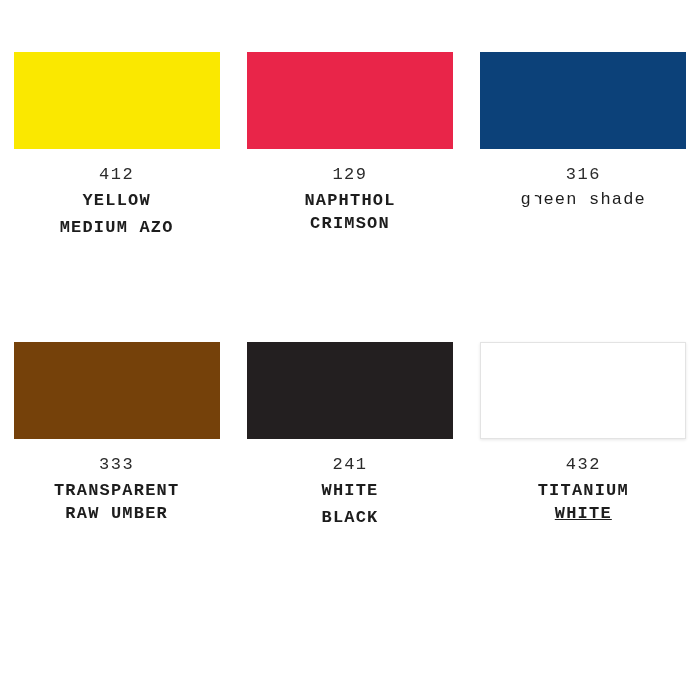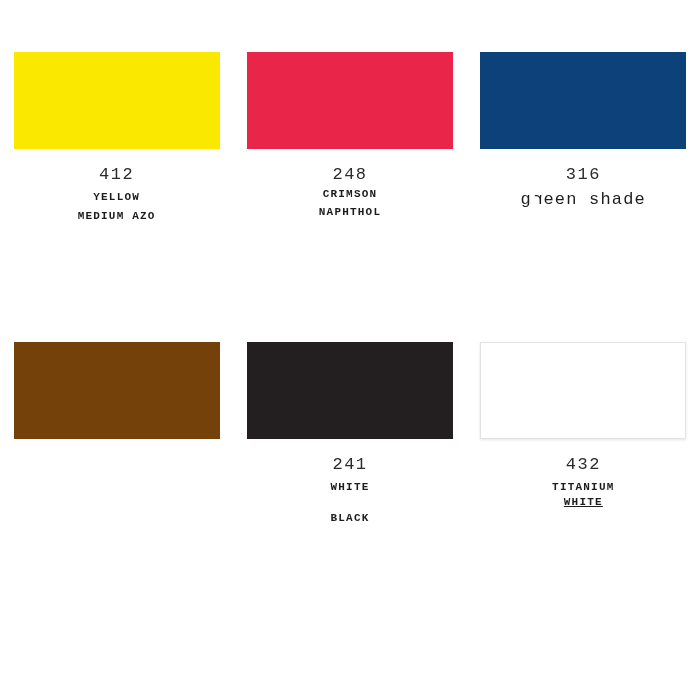--- a/index.html
+++ b/index.html
@@ -63,21 +63,21 @@
   }
 
   .swatch-code {
     font-size: 17px;
     font-weight: 400;
     letter-spacing: 1.5px;
     color: #2b2b2b;
   }
 
   .swatch-name {
-    font-size: 11px;
+    font-size: 17px;
     font-weight: 700;
     letter-spacing: 1.2px;
     margin-top: 3px;
     color: #1d1d1d;
     white-space: pre-line;
   }
 
   .swatch-qualifier {
     font-size: 17px;
     font-weight: 400;
@@ -100,41 +100,46 @@
         <div class="swatch-chip" style="background: rgb(250, 232, 0);"></div>
         <div class="swatch-caption">
           <div class="swatch-code">412</div>
           <div class="swatch-name">YELLOW</div>
           <div class="swatch-name" style="margin-top: 4px;">MEDIUM AZO</div>
         </div>
       </div>
       <div class="swatch-cell">
         <div class="swatch-chip" style="background: rgb(233, 37, 73);"></div>
         <div class="swatch-caption">
-          <div class="swatch-code">248</div>
+          <div class="swatch-code">129</div>
+          <div class="swatch-name">NAPHTHOL</div>
           <div class="swatch-name" style="margin-top: 0px;">CRIMSON</div>
-          <div class="swatch-name">NAPHTHOL</div>
         </div>
       </div>
       <div class="swatch-cell">
         <div class="swatch-chip" style="background: rgb(12, 65, 121);"></div>
         <div class="swatch-caption">
           <div class="swatch-code">316</div>
           <div class="swatch-qualifier"><span>g</span><span class="mirrored-r">r</span><span>een shade</span></div>
         </div>
       </div>
       <div class="swatch-cell">
         <div class="swatch-chip" style="background: rgb(117, 65, 10);"></div>
+        <div class="swatch-caption">
+          <div class="swatch-code">333</div>
+          <div class="swatch-name">TRANSPARENT</div>
+          <div class="swatch-name" style="margin-top: 0px;">RAW UMBER</div>
+        </div>
       </div>
       <div class="swatch-cell">
         <div class="swatch-chip" style="background: rgb(35, 31, 32);"></div>
         <div class="swatch-caption">
           <div class="swatch-code">241</div>
           <div class="swatch-name">WHITE</div>
-          <div class="swatch-name" style="margin-top: 16px;">BLACK</div>
+          <div class="swatch-name" style="margin-top: 4px;">BLACK</div>
         </div>
       </div>
       <div class="swatch-cell">
         <div class="swatch-chip has-outline" style="background: rgb(255, 255, 255);"></div>
         <div class="swatch-caption">
           <div class="swatch-code">432</div>
           <div class="swatch-name">TITANIUM</div>
           <div class="swatch-name" style="margin-top: 0px; text-decoration: underline;">WHITE</div>
         </div>
       </div>

